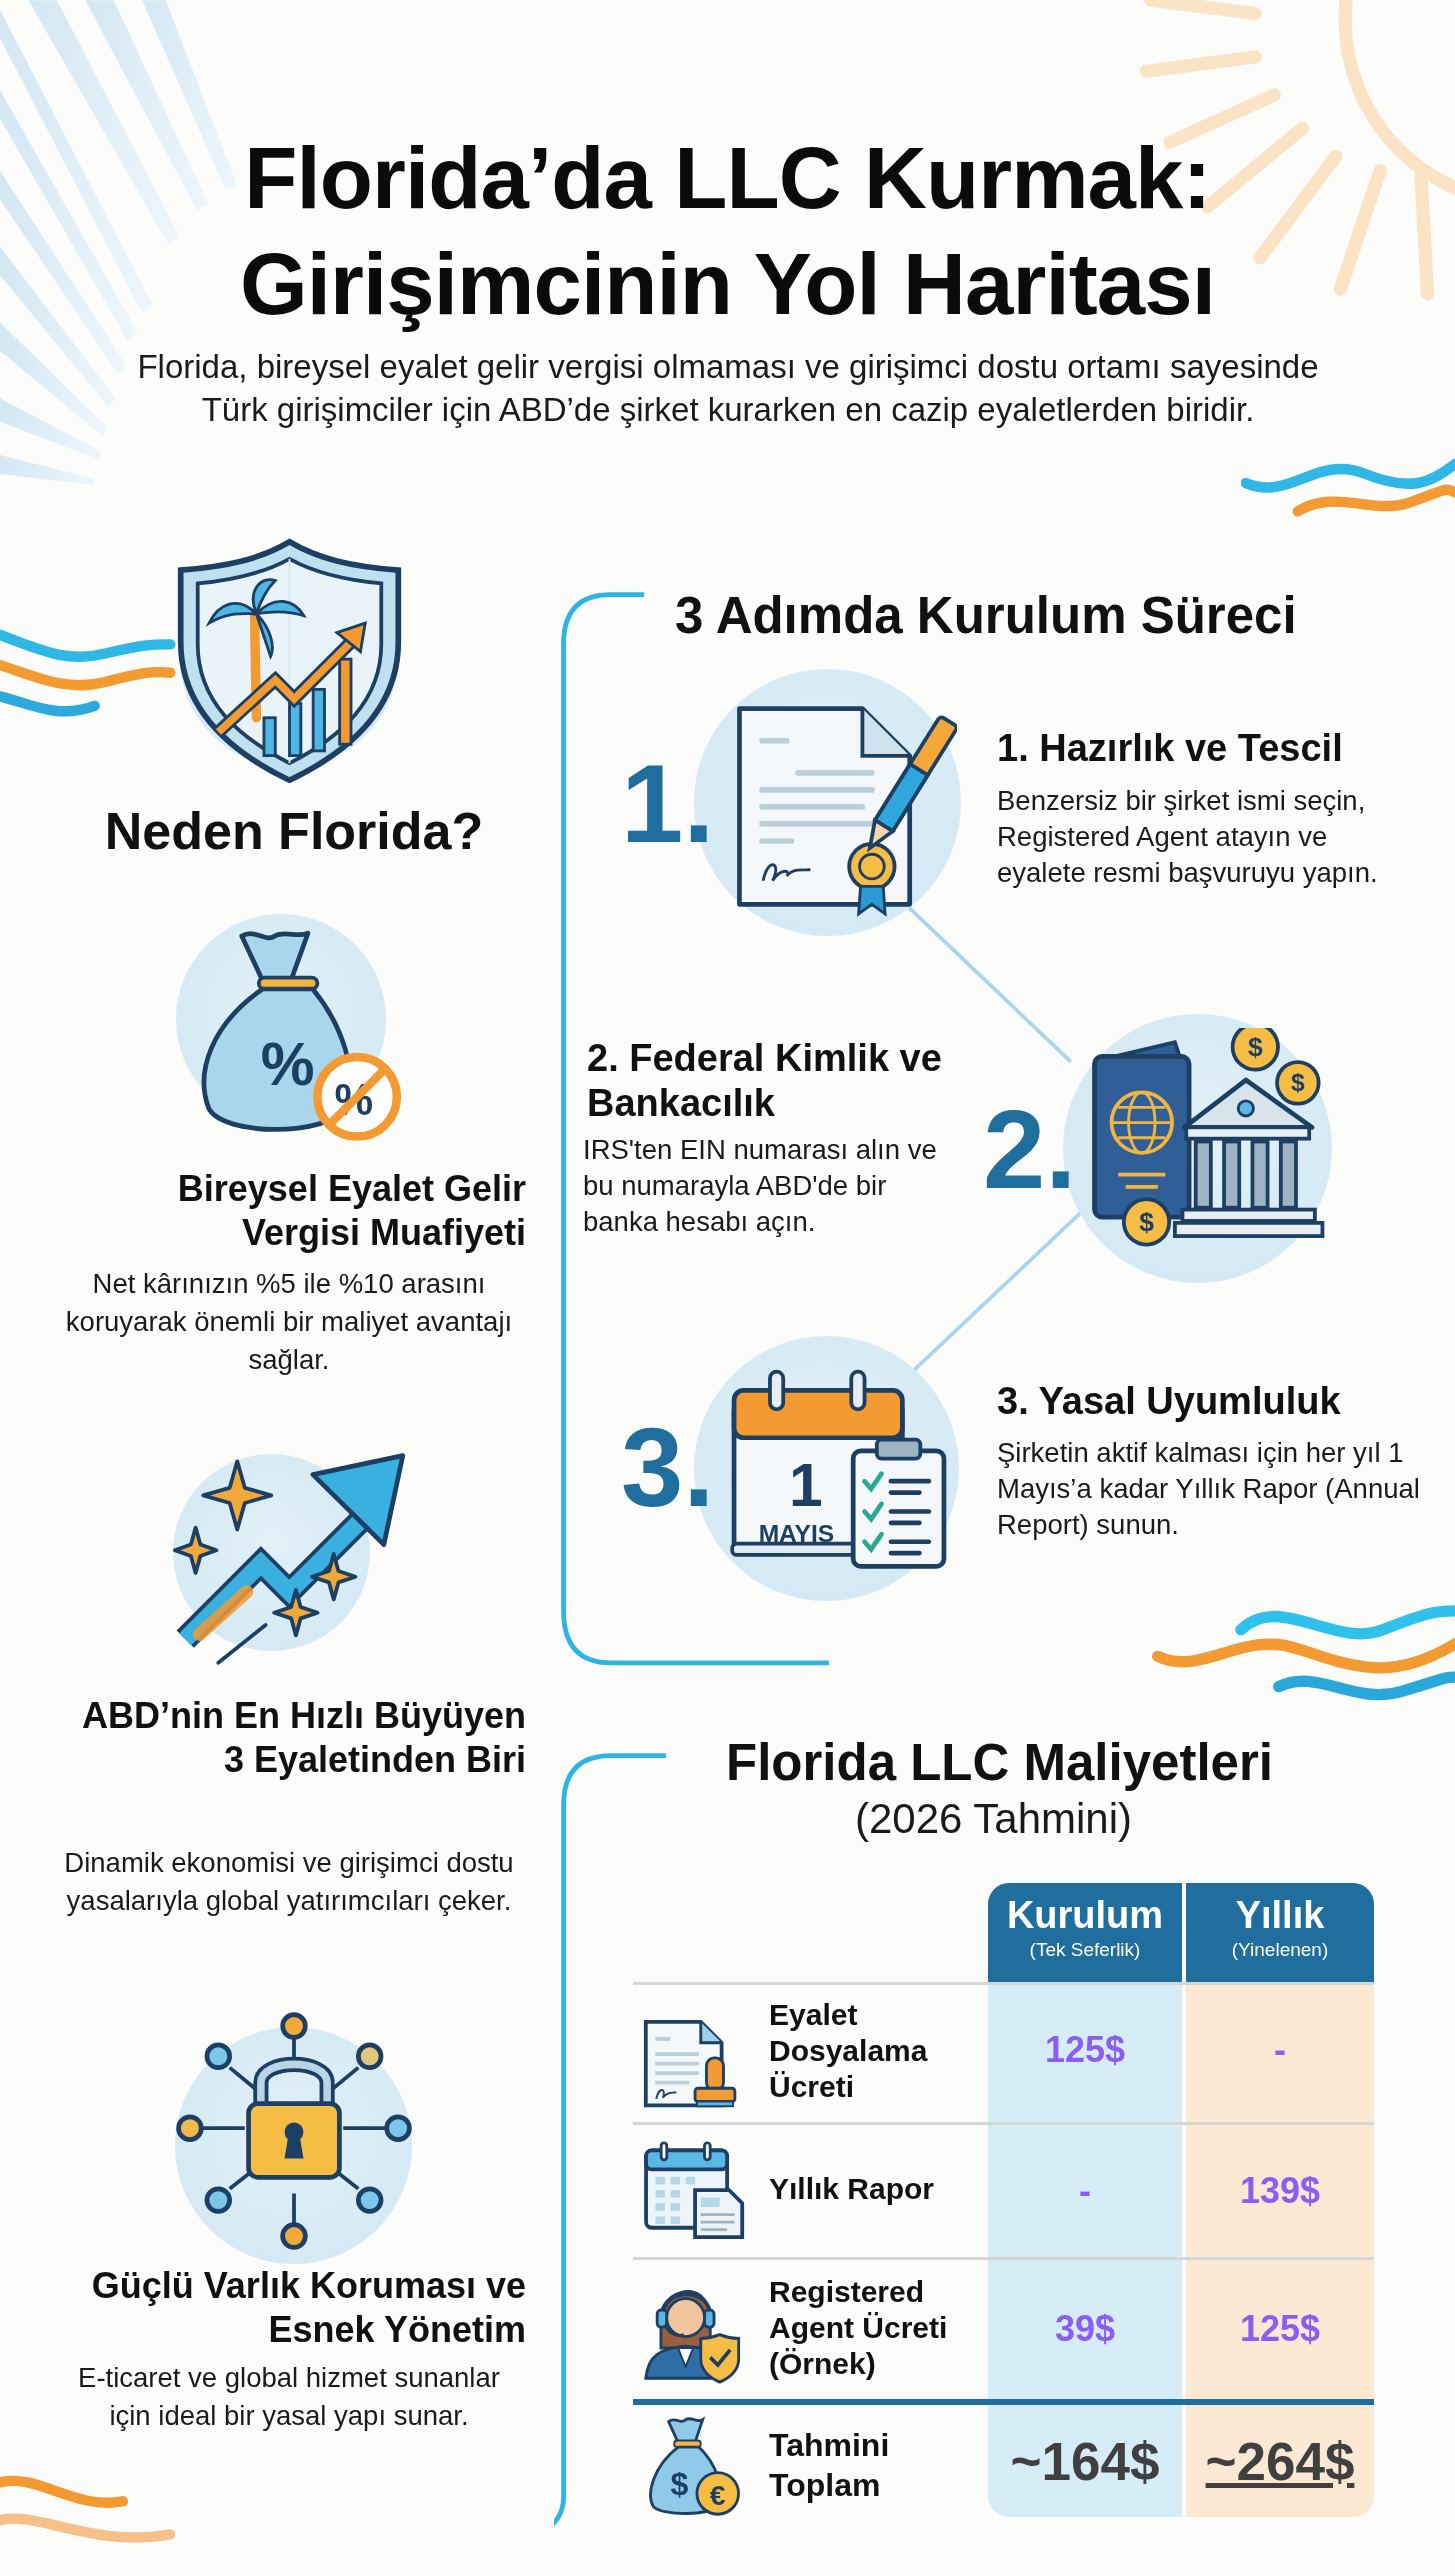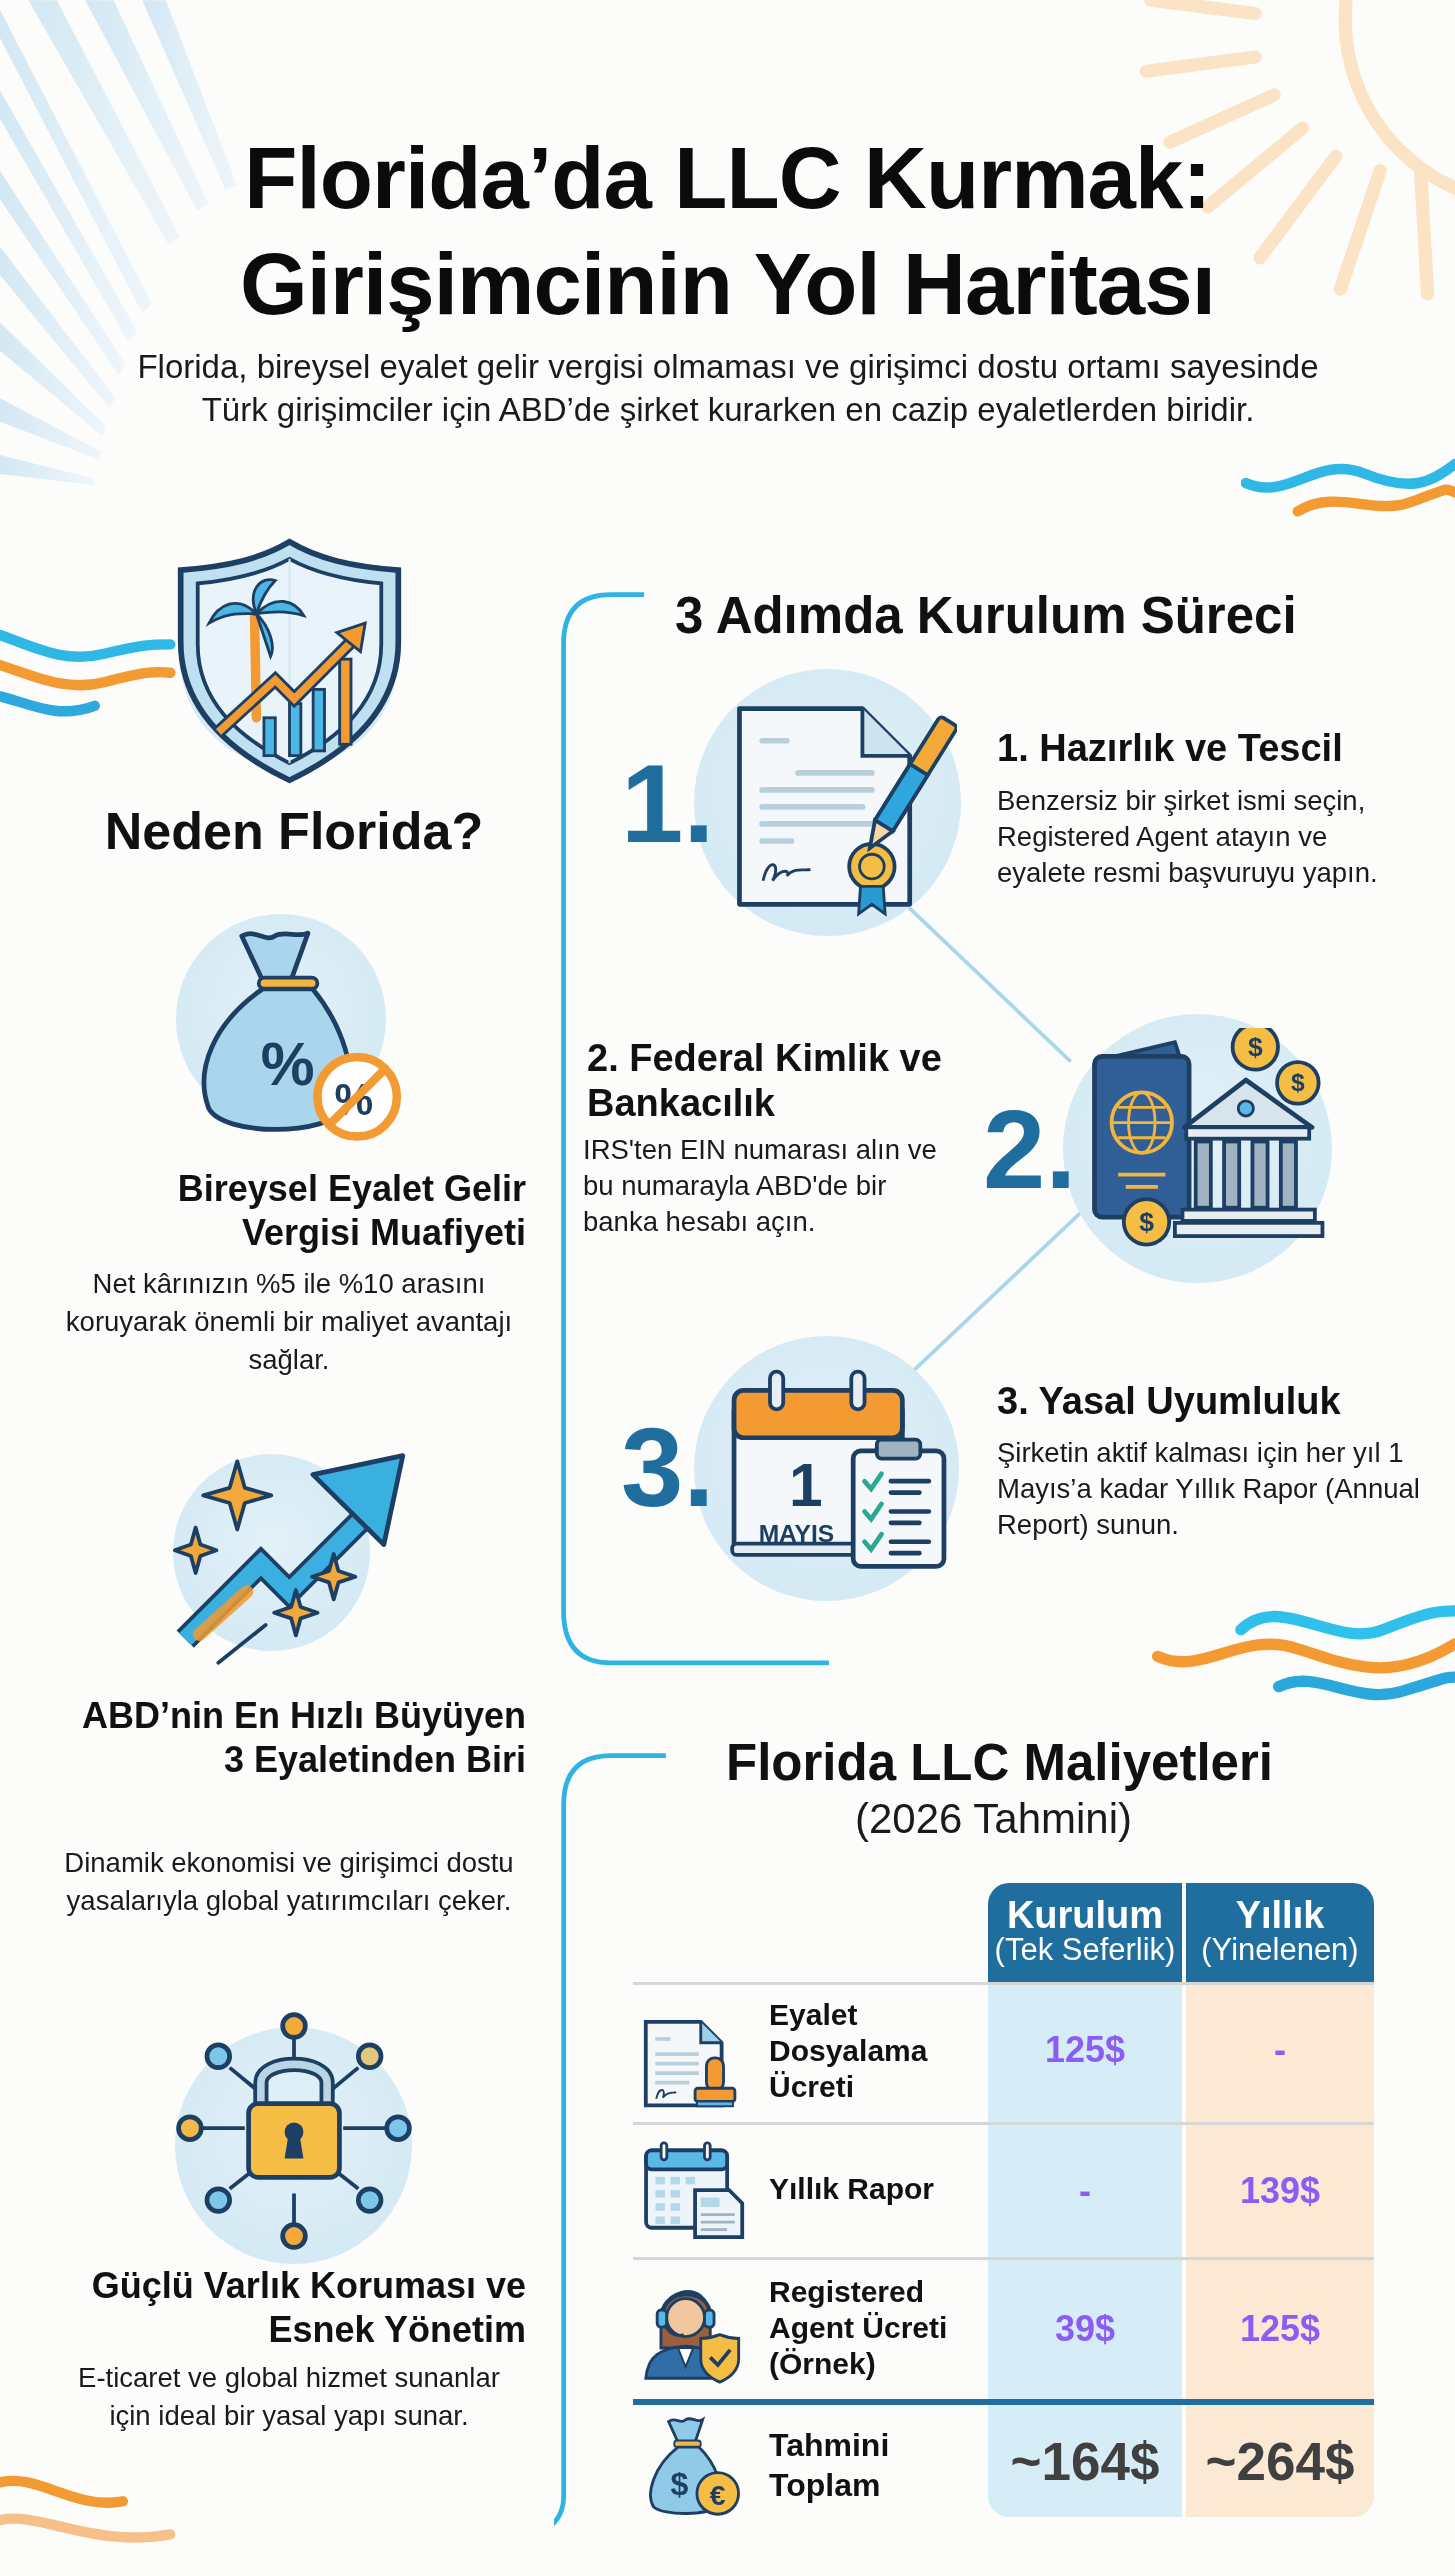--- a/index.html
+++ b/index.html
@@ -31,21 +31,21 @@
   .sec-sub { position: absolute; font-size: 42px; color: #1a1a1a; white-space: nowrap; }
 
   .step-num { position: absolute; font-weight: 700; font-size: 112px; color: #1f6e9e; line-height: 1; }
   .step-title { position: absolute; font-weight: 700; font-size: 38px; line-height: 45px; color: #111; }
   .step-desc { position: absolute; font-size: 27.5px; line-height: 36px; color: #1a1a1a; }
   .right { text-align: left; }
 
   
   .th-cell { position: absolute; top: 1883px; height: 99px; background: #1f6e9e; color: #fff; text-align: center; }
   .th-main { font-weight: 700; font-size: 38px; margin-top: 11.4px; line-height: 42px; }
-  .th-sub { font-size: 31px; line-height: 28px; }
+  .th-sub { font-size: 19px; line-height: 28px; }
   .col-bg { position: absolute; top: 1982px; }
   .row-label { position: absolute; left: 769px; font-weight: 700; font-size: 30px; line-height: 36px; color: #111; }
   .cell { position: absolute; text-align: center; font-weight: 700; font-size: 36px; color: #8b5cf6; }
   .cell-total { position: absolute; text-align: center; font-weight: 700; font-size: 53px; color: #404040; }
   .hline { position: absolute; left: 633px; width: 741px; height: 2.8px; background: #d6d6d6; }
 </style>
 </head>
 <body>
 
 <svg class="abs" style="left:0;top:0" width="398" height="531" viewBox="0 0 420 560">
@@ -387,14 +387,14 @@
 <svg class="abs" style="left:644px;top:2414px" width="104" height="104" viewBox="0 0 110 110">
   <path d="M26 8 C 34 2, 38 12, 44 6 C 50 2, 56 10, 62 6 L 54 30 L 36 30 Z" fill="#8fcbe8" stroke="#1d3f63" stroke-width="3"></path>
   <rect x="32" y="28" width="28" height="7" rx="3" fill="#f3b53f" stroke="#1d3f63" stroke-width="2"></rect>
   <path d="M36 35 C 10 55, 2 85, 10 98 C 20 108, 70 108, 80 96 C 86 80, 76 52, 58 35 Z" fill="#8fcbe8" stroke="#1d3f63" stroke-width="3"></path>
   <text x="28" y="86" font-family="Liberation Sans, sans-serif" font-size="34" font-weight="700" fill="#1d3f63">$</text>
   <circle cx="78" cy="84" r="22" fill="#f6bd45" stroke="#1d3f63" stroke-width="3"></circle>
   <text x="78" y="96" text-anchor="middle" font-family="Liberation Sans, sans-serif" font-size="30" font-weight="700" fill="#1d3f63">€</text>
 </svg>
 <div class="row-label" style="top:2425px;width:161px;font-size:32px;line-height:40px;">Tahmini Toplam</div>
 <div class="cell-total" style="left:988px;width:194px;top:2431px;">~164$</div>
-<div class="cell-total" style="left:1186px;width:188px;top:2431px;">~264$</div>
+<div class="cell-total" style="left:1186px;width:188px;top:2431px;text-decoration:underline;">~264$</div>
 
 
 </body></html>

